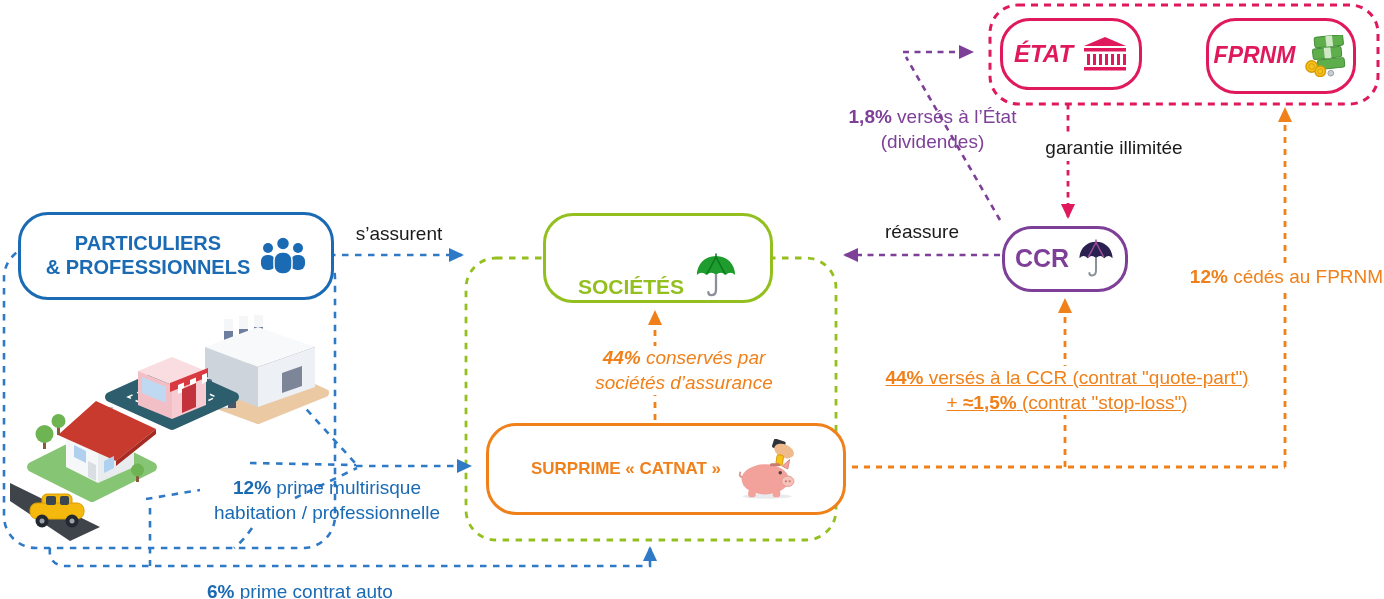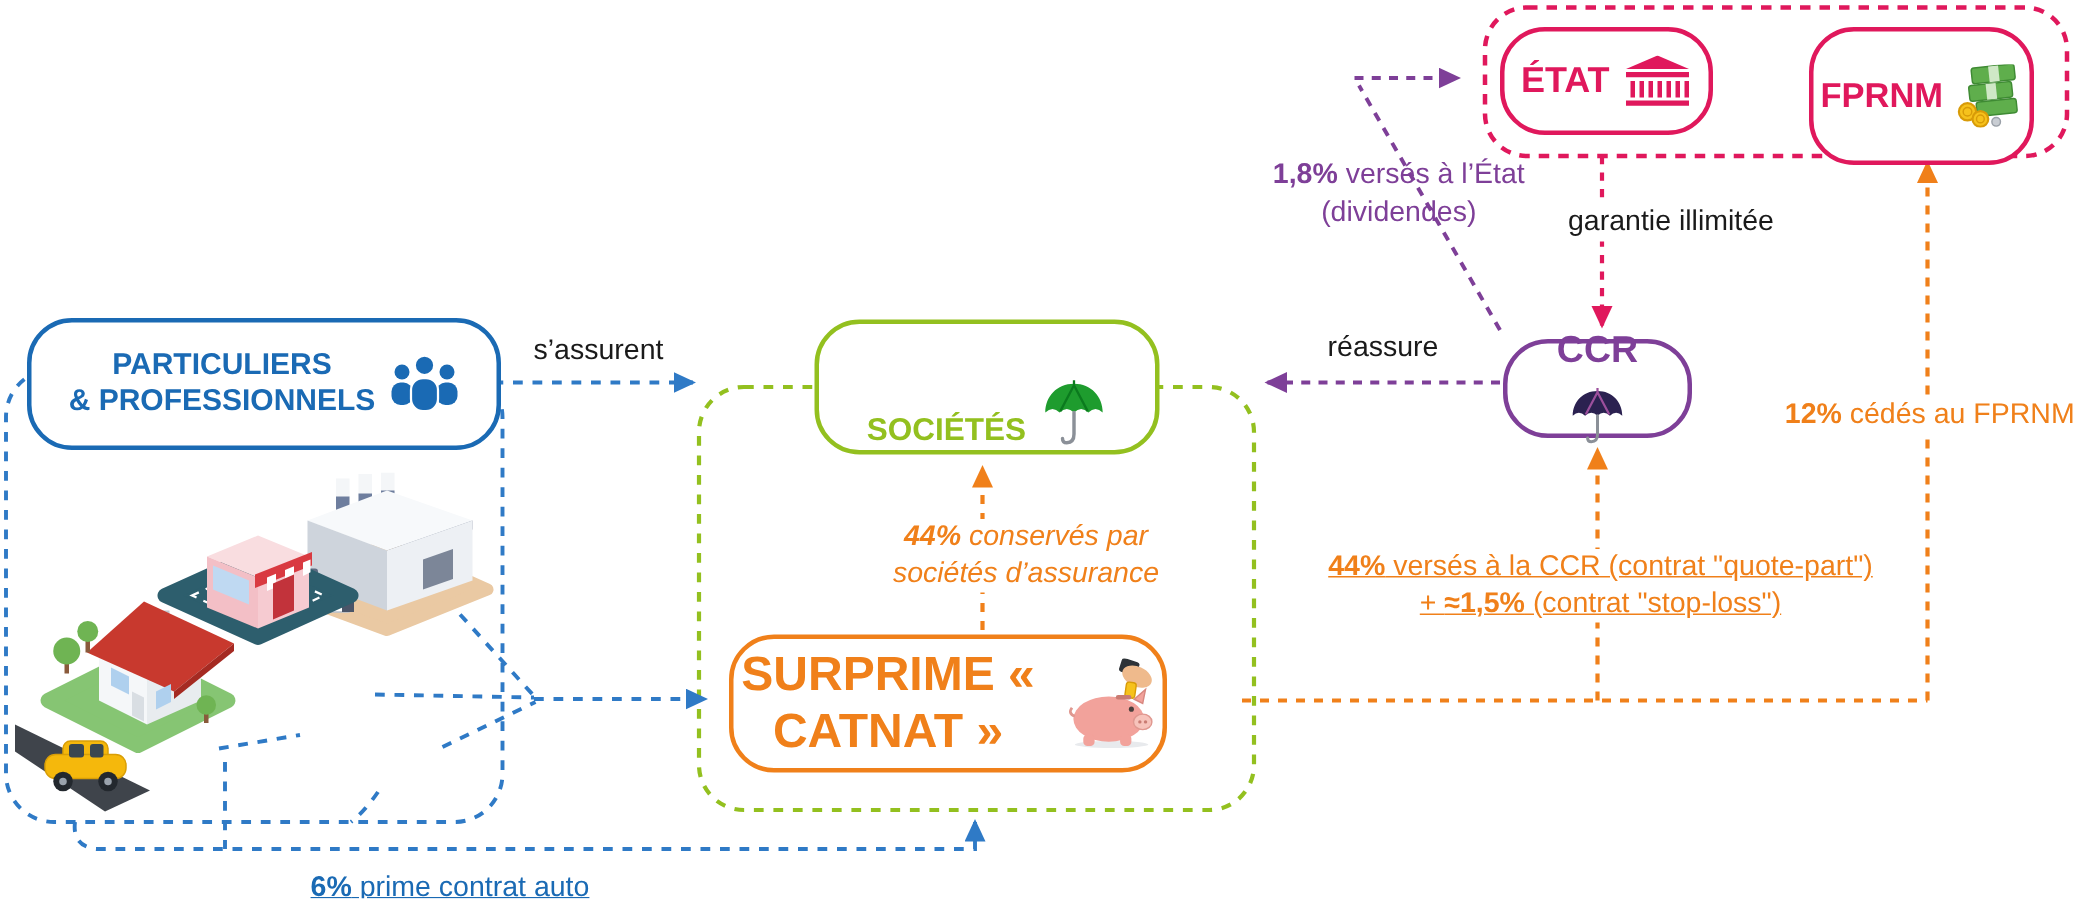--- a/index.html
+++ b/index.html
@@ -14,21 +14,21 @@
   #lines, #illustration{position:absolute;z-index:1;}
   .box{
     position:absolute;background:#fff;border-radius:30px;display:flex;align-items:center;
     justify-content:center;gap:10px;z-index:3;box-sizing:border-box;font-weight:bold;
     text-align:center;line-height:1.18;
   }
   .b-blue{border:3.5px solid var(--blue);color:var(--blue);}
   .b-green{border:3.5px solid var(--green);color:var(--green);}
   .b-orange{border:3.5px solid var(--orange);color:var(--orange);}
   .b-purple{border:3.5px solid var(--purple);color:var(--purple);}
-  .b-pink{border:3.5px solid var(--pink);color:var(--pink);}
+  .b-pink{border:3.5px solid var(--pink);color:var(--pink);font-style:italic;}
   .lbl{position:absolute;z-index:2;text-align:center;font-size:19px;line-height:1.3;}
   .c-blue{color:var(--blue);}
   .c-orange{color:var(--orange);}
   .c-purple{color:var(--purple);}
   .c-ink{color:var(--ink);}
   .bgw{background:#fff;padding:0 3px;}
   .pct{font-weight:bold;}
   .icon{flex:0 0 auto;display:block;}
 </style>
 </head>
@@ -172,41 +172,41 @@
     <div>
       <div>SOCIÉTÉS</div>
     </div>
     <svg class="icon" width="44" height="48" viewBox="0 0 46 48">
       <path d="M23 3 C11 3 3 12 3 23 Q8 18 13 23 Q18 18 23 23 Q28 18 33 23 Q38 18 43 23 C43 12 35 3 23 3 Z" fill="#1E9C2E"></path>
       <path d="M23 4 L13.5 22 M23 4 L32.5 22 M23 0.5 L23 4" stroke="#0B7A1E" stroke-width="1.6" fill="none"></path>
       <path d="M23 23 V38 Q23 44 18 44 Q15 44 15 41" stroke="#8B9098" stroke-width="2.4" fill="none" stroke-linecap="round"></path>
     </svg>
   </div>
 
-  <div class="box b-orange" style="left:486px;top:423px;width:292px;height:92px;font-size:32px;gap:14px;">
+  <div class="box b-orange" style="left:486px;top:423px;width:360px;height:92px;font-size:17px;gap:14px;">
     <div>SURPRIME « CATNAT »</div>
     <svg class="icon" width="66" height="60" viewBox="0 0 70 62">
       <ellipse cx="34" cy="60" rx="26" ry="2.5" fill="#E8EAED"></ellipse>
       <rect x="40" y="0" width="13" height="10" rx="2" fill="#2E3338" transform="rotate(18 46 5)"></rect>
       <ellipse cx="52" cy="12" rx="11" ry="7" fill="#EFBA8C" transform="rotate(24 52 12)"></ellipse>
       <rect x="44" y="16" width="7" height="11" rx="2" fill="#F6C21C" stroke="#D89B08" transform="rotate(8 47 21)"></rect>
       <ellipse cx="32" cy="42" rx="25" ry="16" fill="#F2A29B"></ellipse>
       <rect x="37" y="25" width="11" height="3.2" rx="1.6" fill="#C97B72"></rect>
       <polygon points="50,28 58,21 56,31" fill="#F2A29B" stroke="#D88880"></polygon>
       <ellipse cx="56" cy="44" rx="6.5" ry="5.5" fill="#F7C3BB" stroke="#E09890"></ellipse>
       <circle cx="54" cy="44" r="1.2" fill="#C97B72"></circle>
         <circle cx="58" cy="44" r="1.2" fill="#C97B72"></circle>
       <circle cx="48" cy="35" r="1.8" fill="#4A3F3C"></circle>
       <rect x="14" y="53" width="8" height="8" rx="3" fill="#F2A29B"></rect>
       <rect x="40" y="53" width="8" height="8" rx="3" fill="#F2A29B"></rect>
       <path d="M8 40 q-5 -2 -2 -6" stroke="#E09890" stroke-width="2" fill="none"></path>
     </svg>
   </div>
 
-  <div class="box b-purple" style="left:1002px;top:226px;width:126px;height:66px;font-size:25px;gap:8px;flex-direction:column;">
+  <div class="box b-purple" style="left:1002px;top:226px;width:126px;height:66px;font-size:25px;gap:8px;">
     <div>CCR</div>
     <svg class="icon" width="38" height="42" viewBox="0 0 46 48">
       <path d="M23 3 C11 3 3 12 3 23 Q8 18 13 23 Q18 18 23 23 Q28 18 33 23 Q38 18 43 23 C43 12 35 3 23 3 Z" fill="#2B2150"></path>
       <path d="M23 4 L13.5 22 M23 4 L32.5 22 M23 0.5 L23 4" stroke="#9C4F9C" stroke-width="1.8" fill="none"></path>
       <path d="M23 23 V38 Q23 44 18 44 Q15 44 15 41" stroke="#8B9098" stroke-width="2.4" fill="none" stroke-linecap="round"></path>
     </svg>
   </div>
 
   <div class="box b-pink" style="left:1000px;top:18px;width:142px;height:72px;font-size:24px;gap:9px;">
     <div>ÉTAT</div>
@@ -217,40 +217,44 @@
         <rect x="11" y="17" width="3" height="11"></rect>
       <rect x="17" y="17" width="3" height="11"></rect>
         <rect x="23" y="17" width="3" height="11"></rect>
       <rect x="29" y="17" width="3" height="11"></rect>
         <rect x="35" y="17" width="3" height="11"></rect>
       <rect x="41" y="17" width="3" height="11"></rect>
       <rect x="2" y="30" width="42" height="3.5"></rect>
     </svg>
   </div>
 
-  <div class="box b-pink" style="left:1206px;top:18px;width:150px;height:92px;font-size:23px;gap:9px;">
+  <div class="box b-pink" style="left:1206px;top:18px;width:150px;height:76px;font-size:23px;gap:9px;">
     <div>FPRNM</div>
     <svg class="icon" width="44" height="42" viewBox="0 0 46 42">
       <g transform="rotate(-6 27 16)">
         <rect x="12" y="0" width="30" height="11" rx="2" fill="#5FAE4C" stroke="#3E8A33"></rect>
         <rect x="24" y="0" width="7" height="11" fill="#CFE8C6"></rect>
         <rect x="9" y="12" width="30" height="11" rx="2" fill="#5FAE4C" stroke="#3E8A33"></rect>
         <rect x="21" y="12" width="7" height="11" fill="#CFE8C6"></rect>
         <rect x="13" y="24" width="28" height="10" rx="2" fill="#5FAE4C" stroke="#3E8A33"></rect>
       </g>
       <circle cx="8" cy="32" r="6" fill="#F6C21C" stroke="#D89B08" stroke-width="1.5"></circle>
       <circle cx="8" cy="32" r="3" fill="none" stroke="#D89B08"></circle>
       <circle cx="17" cy="37" r="5.5" fill="#F6C21C" stroke="#D89B08" stroke-width="1.5"></circle>
       <circle cx="17" cy="37" r="2.7" fill="none" stroke="#D89B08"></circle>
       <circle cx="28" cy="39" r="3" fill="#C9CDD3" stroke="#9AA0A8"></circle>
     </svg>
   </div>
 
   <div class="lbl c-ink" style="left:337px;top:222px;width:124px;"><span>s’assurent</span></div>
 
+  <div class="lbl c-blue" style="left:172px;top:476px;width:310px;">
+    <span class="pct">12%</span><span> prime multirisque</span><br>
+    <span>habitation / professionnelle</span>
+  </div>
 
   <div class="lbl c-blue" style="left:150px;top:580px;width:300px;text-decoration:underline;">
     <span class="pct">6%</span><span> prime contrat auto</span>
   </div>
 
   <div class="lbl c-orange bgw" style="left:556px;top:346px;width:250px;font-style:italic;">
     <span class="pct">44%</span><span> conservés par</span><br>
     <span>sociétés d’assurance</span>
   </div>
 

